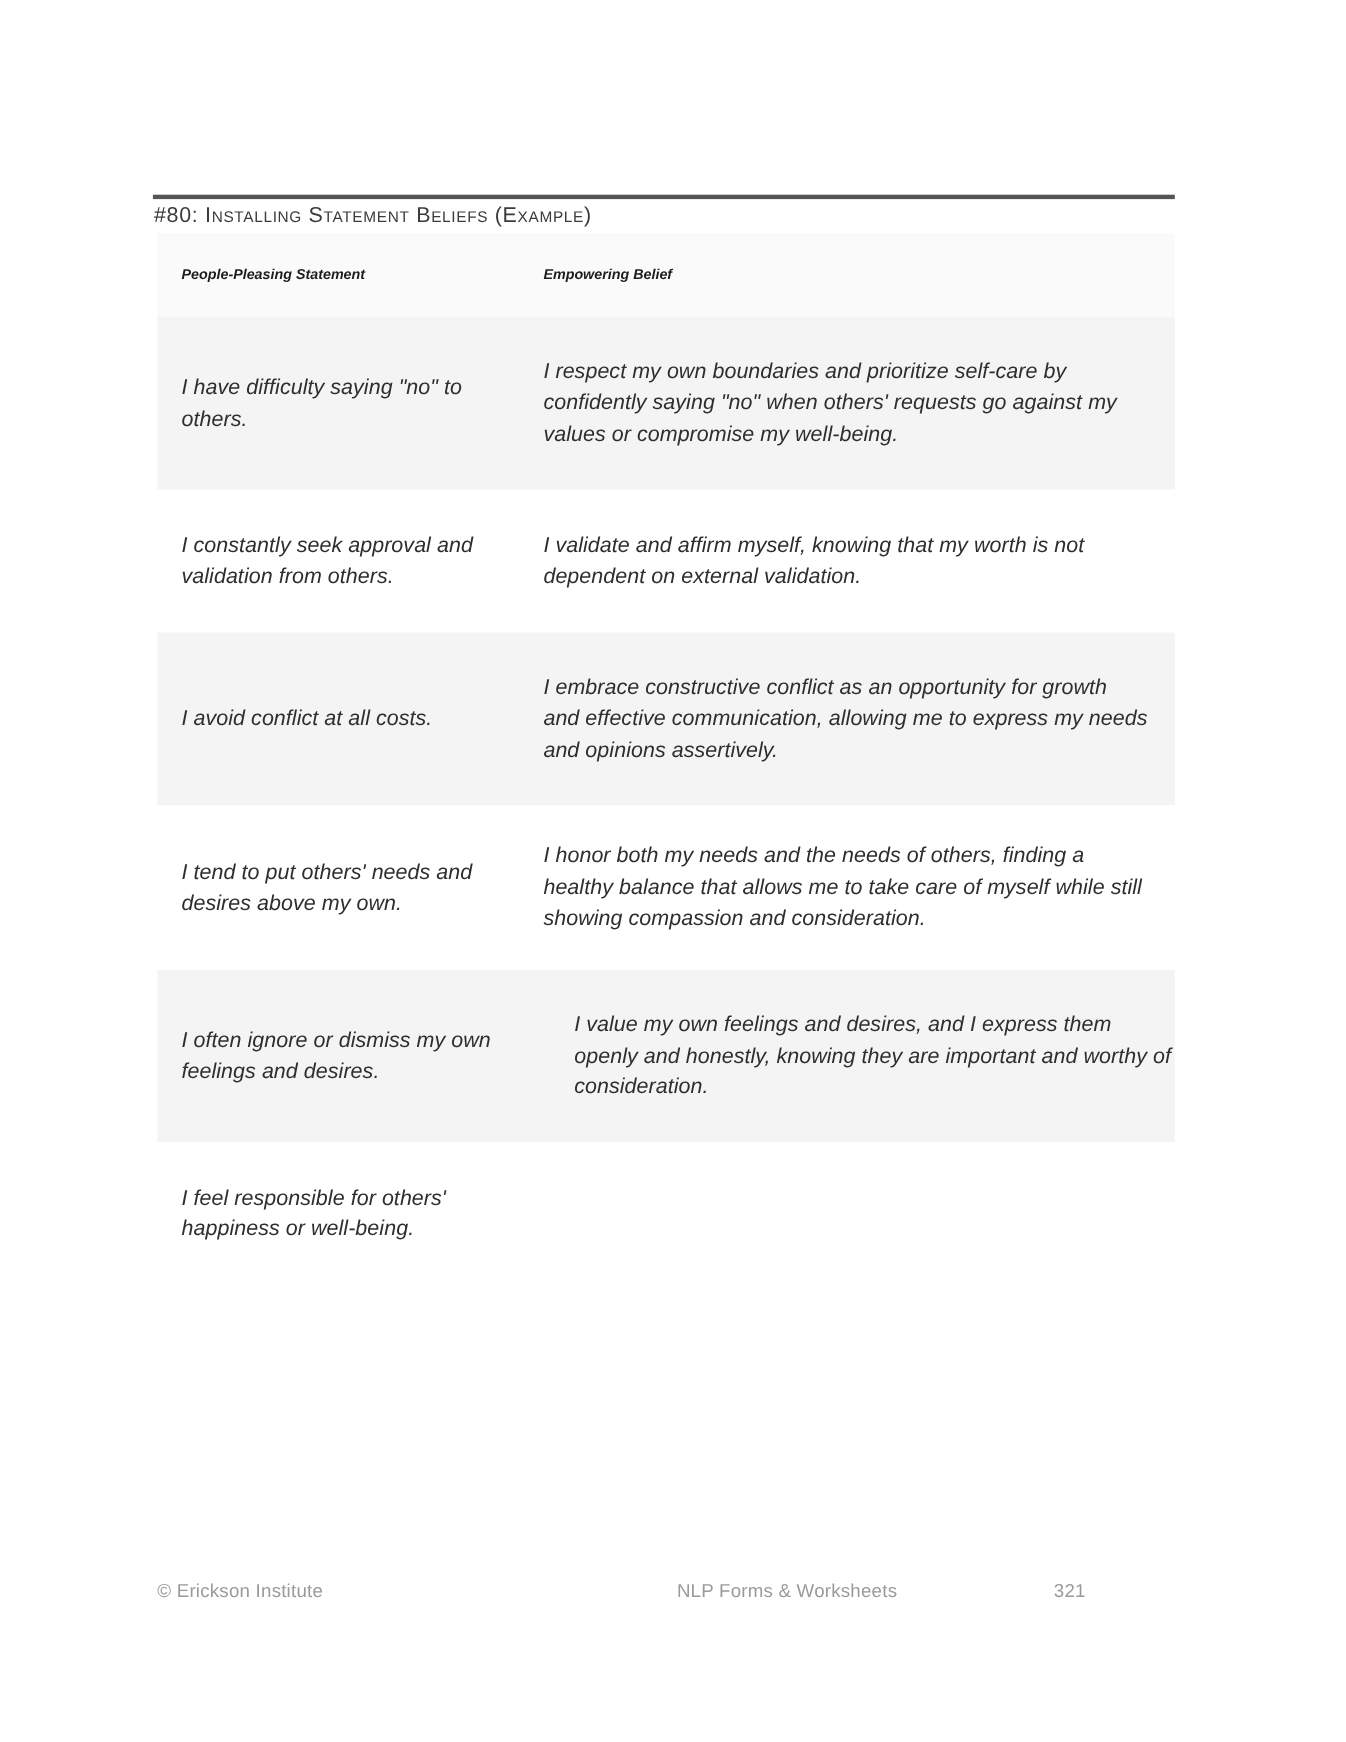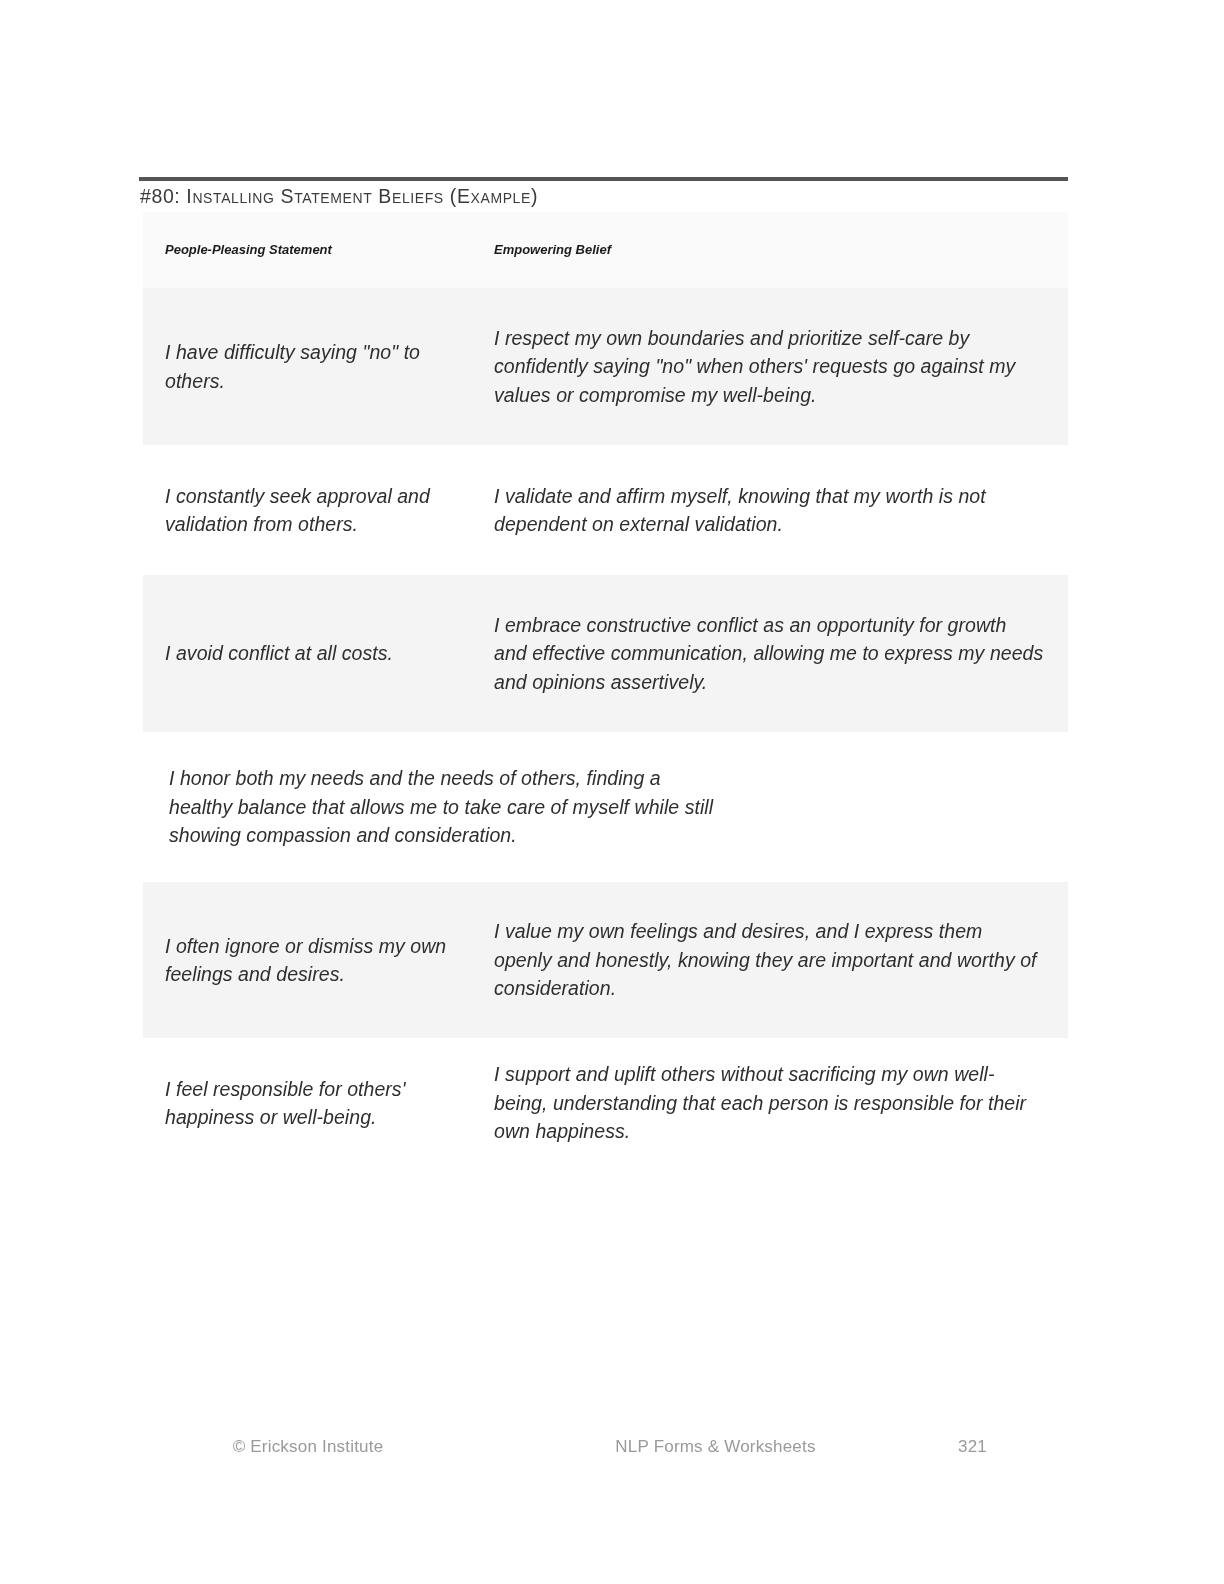--- a/index.html
+++ b/index.html
@@ -110,36 +110,36 @@
     line-height: 28.5px;
     color: #2e2e2e;
     letter-spacing: 0.05px;
   }
 
   
   .row-h1 { height: 157px; }
   .row-h2 { height: 130px; }
   .row-h3 { height: 157px; }
   .row-h4 { height: 150px; }
-  .row-h5 { height: 156px; }
+  .row-h5 { height: 156px; gap: 28px; }
   .row-h6 { height: 130px; }
 
   
   .footer {
     position: absolute;
     left: 143px;
     top: 1437px;
     width: 925px;
     display: flex;
     align-items: baseline;
     font-size: 17px;
     color: #9a9a9a;
     letter-spacing: 0.2px;
   }
-  .footer-left   { flex: 0 0 330px; text-align: center; }
+  .footer-left   { flex: 0 0 330px; text-align: left; }
   .footer-center { flex: 1 1 auto;  text-align: center; }
   .footer-right  { flex: 0 0 110px; text-align: left; }
 </style>
 </head>
 <body>
 
 <div class="page">
 
   <div class="top-rule"></div>
 
@@ -161,31 +161,31 @@
       <div class="cell col-left">I constantly seek approval and validation from others.</div>
       <div class="cell col-right">I validate and affirm myself, knowing that my worth is not dependent on external validation.</div>
     </div>
 
     <div class="row body-row shaded row-h3">
       <div class="cell col-left">I avoid conflict at all costs.</div>
       <div class="cell col-right">I embrace constructive conflict as an opportunity for growth and effective communication, allowing me to express my needs and opinions assertively.</div>
     </div>
 
     <div class="row body-row row-h4">
+      <div class="cell col-left">I tend to put others' needs and desires above my own.</div>
       <div class="cell col-right">I honor both my needs and the needs of others, finding a healthy balance that allows me to take care of myself while still showing compassion and consideration.</div>
     </div>
 
     <div class="row body-row shaded row-h5">
       <div class="cell col-left">I often ignore or dismiss my own feelings and desires.</div>
       <div class="cell col-right">I value my own feelings and desires, and I express them openly and honestly, knowing they are important and worthy of consideration.</div>
     </div>
 
     <div class="row body-row row-h6">
       <div class="cell col-left">I feel responsible for others' happiness or well-being.</div>
-      <div class="cell col-right">I support and uplift others without sacrificing my own well-being, understanding that each person is responsible for their own happiness.</div>
     </div>
 
   </div>
 
   <div class="footer">
     <div class="footer-left">© Erickson Institute</div>
     <div class="footer-center">NLP Forms &amp; Worksheets</div>
     <div class="footer-right">321</div>
   </div>
 

